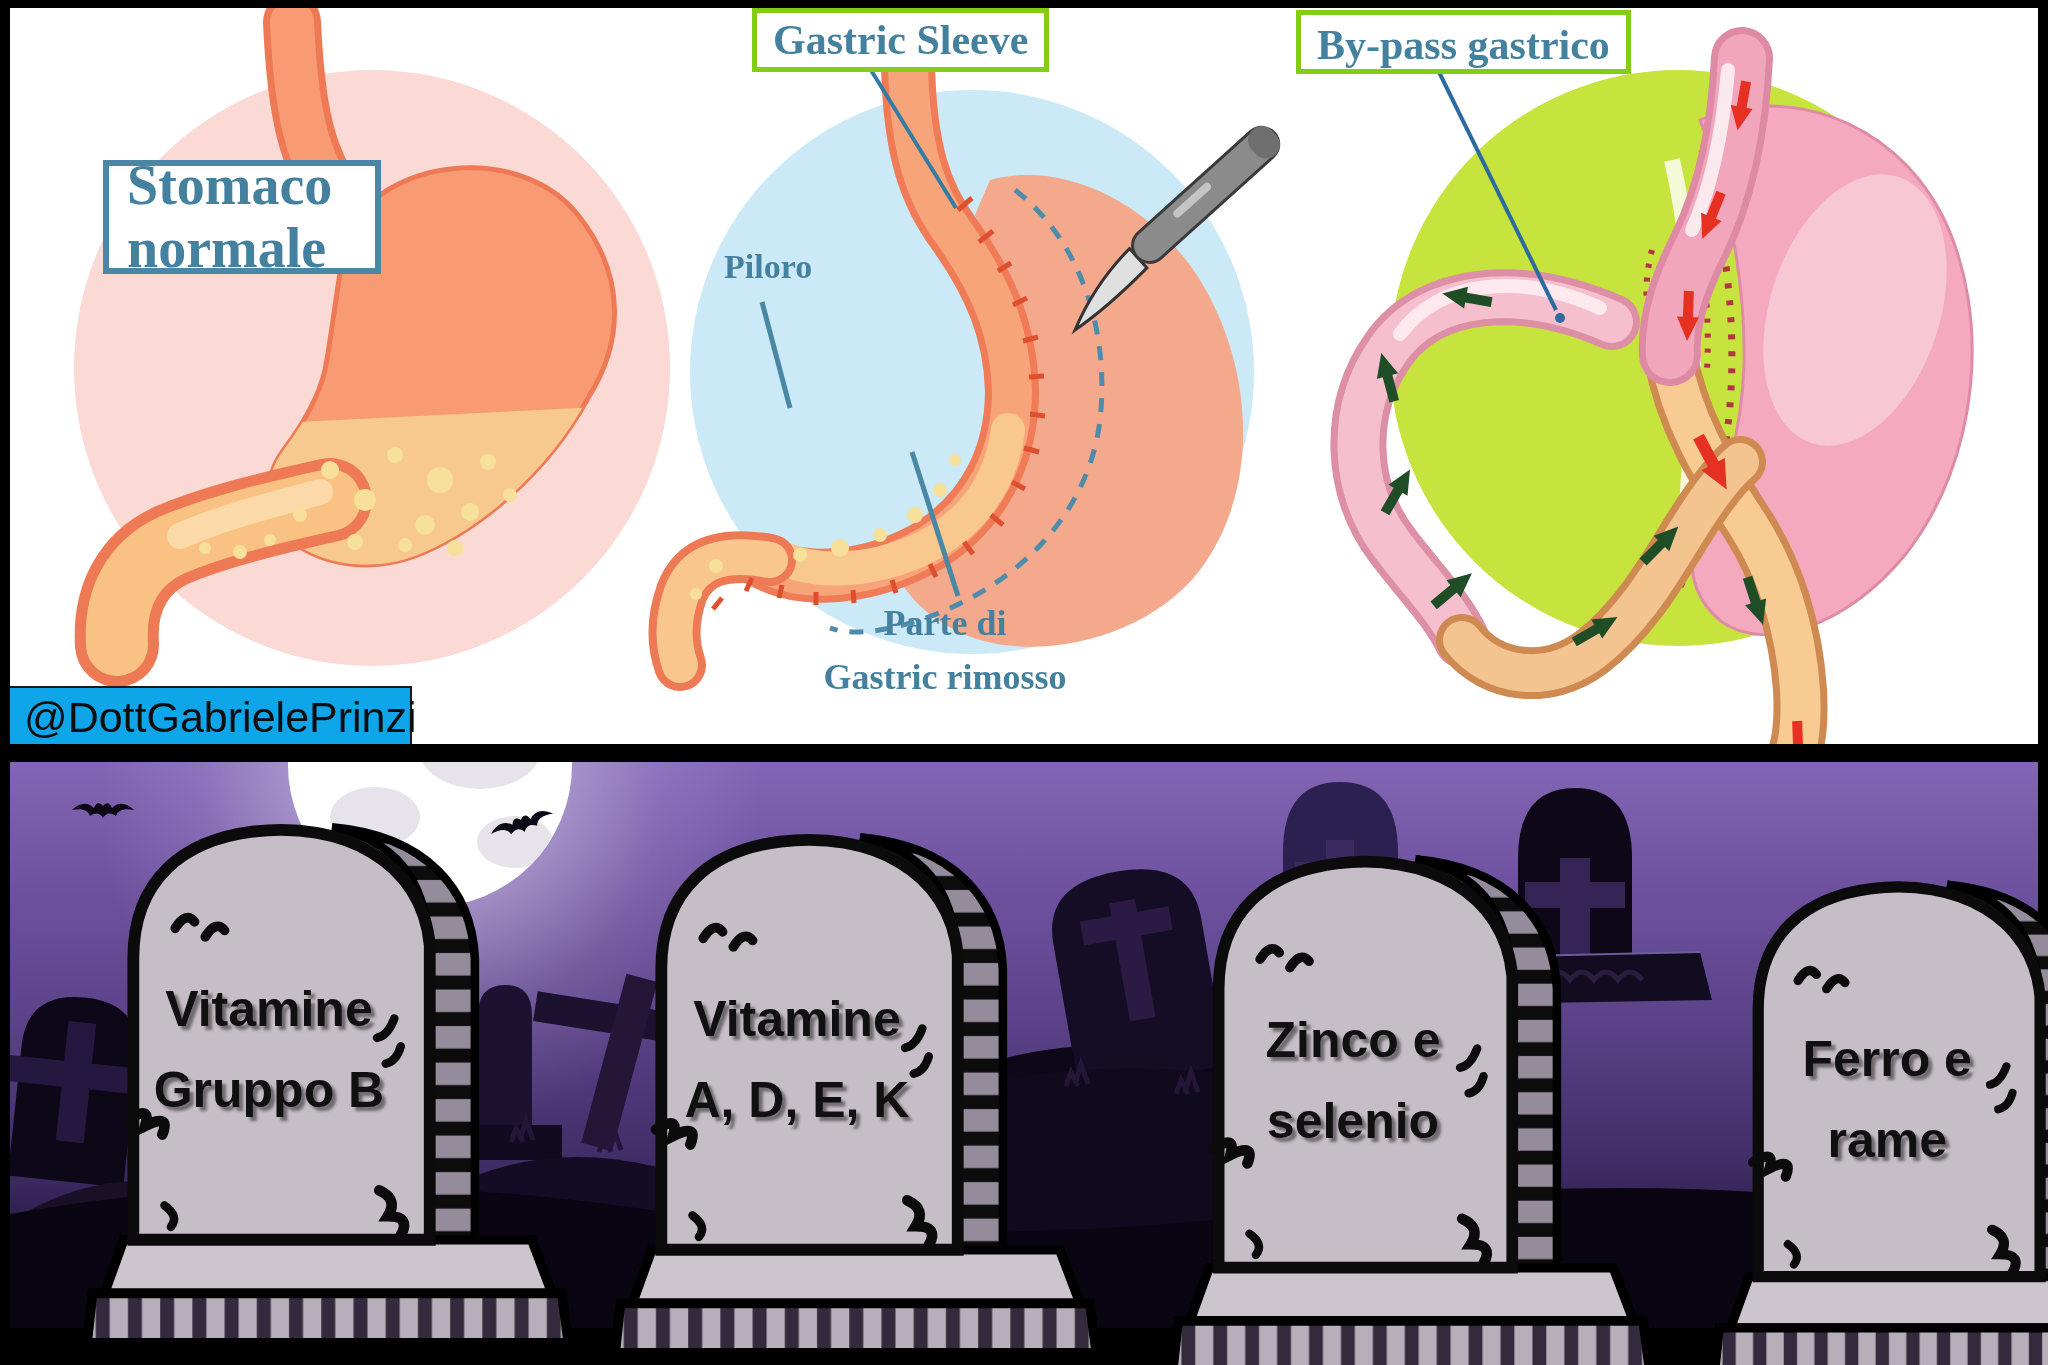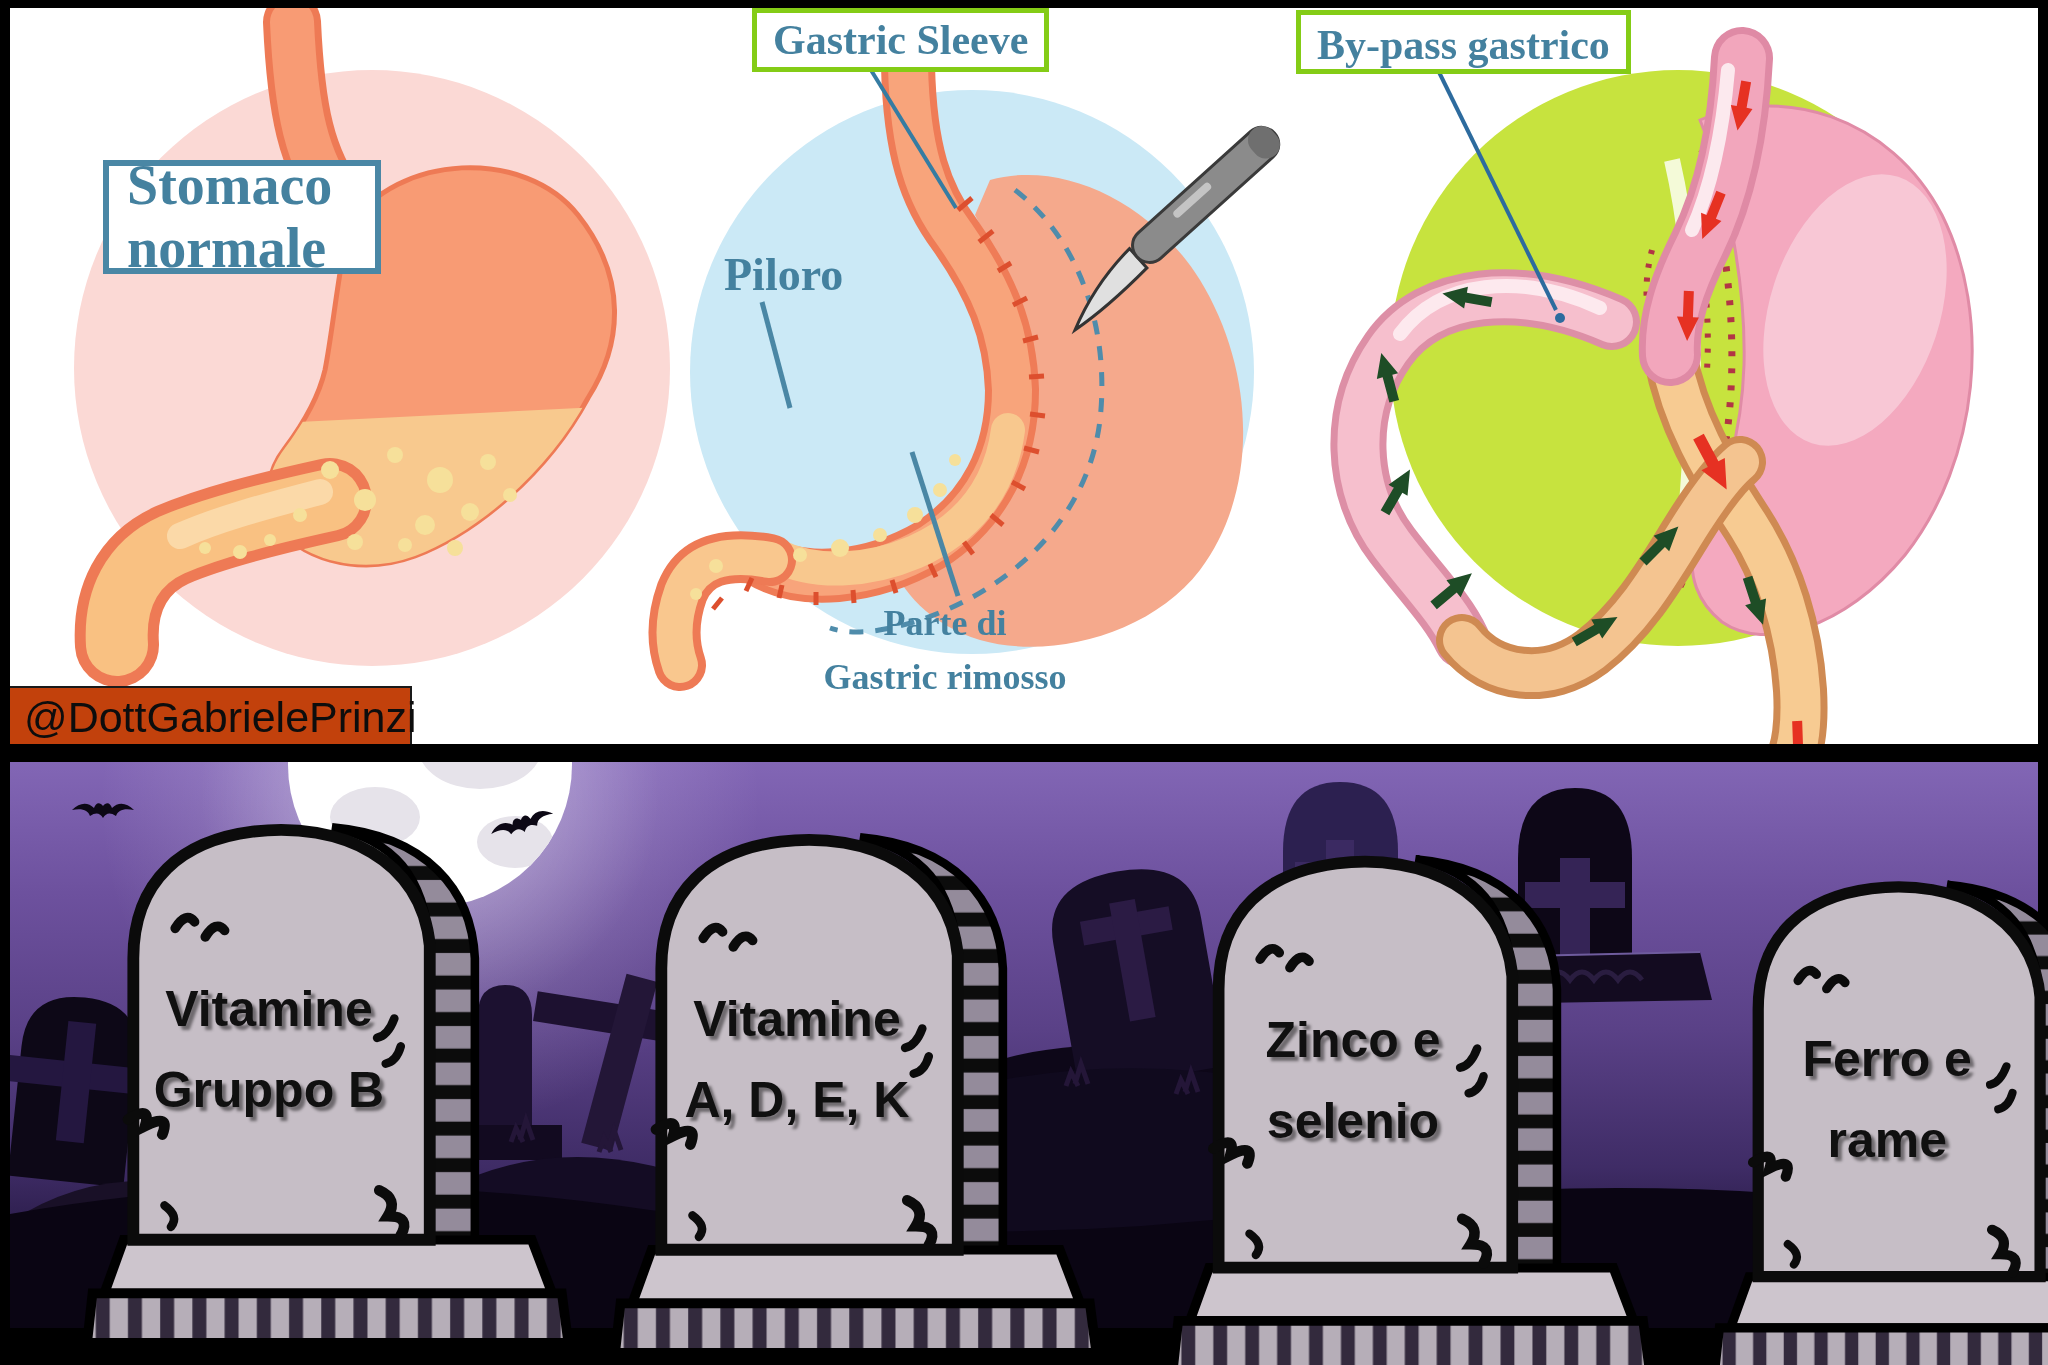--- a/index.html
+++ b/index.html
@@ -9,23 +9,23 @@
   .top-section{position:absolute;left:10px;top:8px;width:2028px;height:736px;background:#fff;overflow:hidden;}
   .top-art{position:absolute;left:0;top:0;}
   .label-box{position:absolute;background:#fff;display:flex;flex-direction:column;justify-content:center;
              font-family:"Liberation Serif","DejaVu Serif",serif;font-weight:700;color:#44819f;}
   .box-teal{border:6px solid #4a87a5;}
   .box-navy{border:5px solid #84cc16;}
   .lbl-stomaco{left:93px;top:152px;width:248px;height:102px;font-size:56px;line-height:1.12;padding-left:18px;}
   .lbl-gastric{left:742px;top:0px;height:54px;font-size:42px;padding:0 16px;flex-direction:row;align-items:center;}
   .lbl-bypass{left:1286px;top:2px;height:54px;font-size:42px;padding:0 16px;flex-direction:row;align-items:flex-end;}
   .float-label{position:absolute;font-family:"Liberation Serif","DejaVu Serif",serif;font-weight:700;color:#44819f;}
-  .lbl-piloro{left:714px;top:240px;font-size:46px;}
+  .lbl-piloro{left:714px;top:240px;font-size:34px;}
   .lbl-removed{left:725px;top:588px;width:420px;font-size:36px;text-align:center;line-height:1.5;}
-  .watermark{position:absolute;left:-2px;top:678px;width:386px;height:58px;background:#c2410c;border:2px solid #1a1a1a;
+  .watermark{position:absolute;left:-2px;top:678px;width:386px;height:58px;background:#0ea5e9;border:2px solid #1a1a1a;
              display:flex;align-items:center;padding-left:14px;font-size:43px;color:#0d0d0d;text-align:right;}
   
   .bottom-section{position:absolute;left:10px;top:762px;width:2028px;height:595px;overflow:hidden;
      background:
        radial-gradient(circle at 420px 40px, rgba(236,226,255,0.38), rgba(236,226,255,0) 330px),
        linear-gradient(180deg,#8266b5 0%,#6d519e 22%,#5a4187 45%,#3f2c66 68%,#1a1033 88%,#060310 100%);}
   .bottom-art{position:absolute;left:0;top:0;}
   .tomb{position:absolute;}
   .tomb svg{position:absolute;left:0;top:0;}
   .epitaph{position:absolute;left:8%;top:30%;width:62%;text-align:center;color:#101010;

